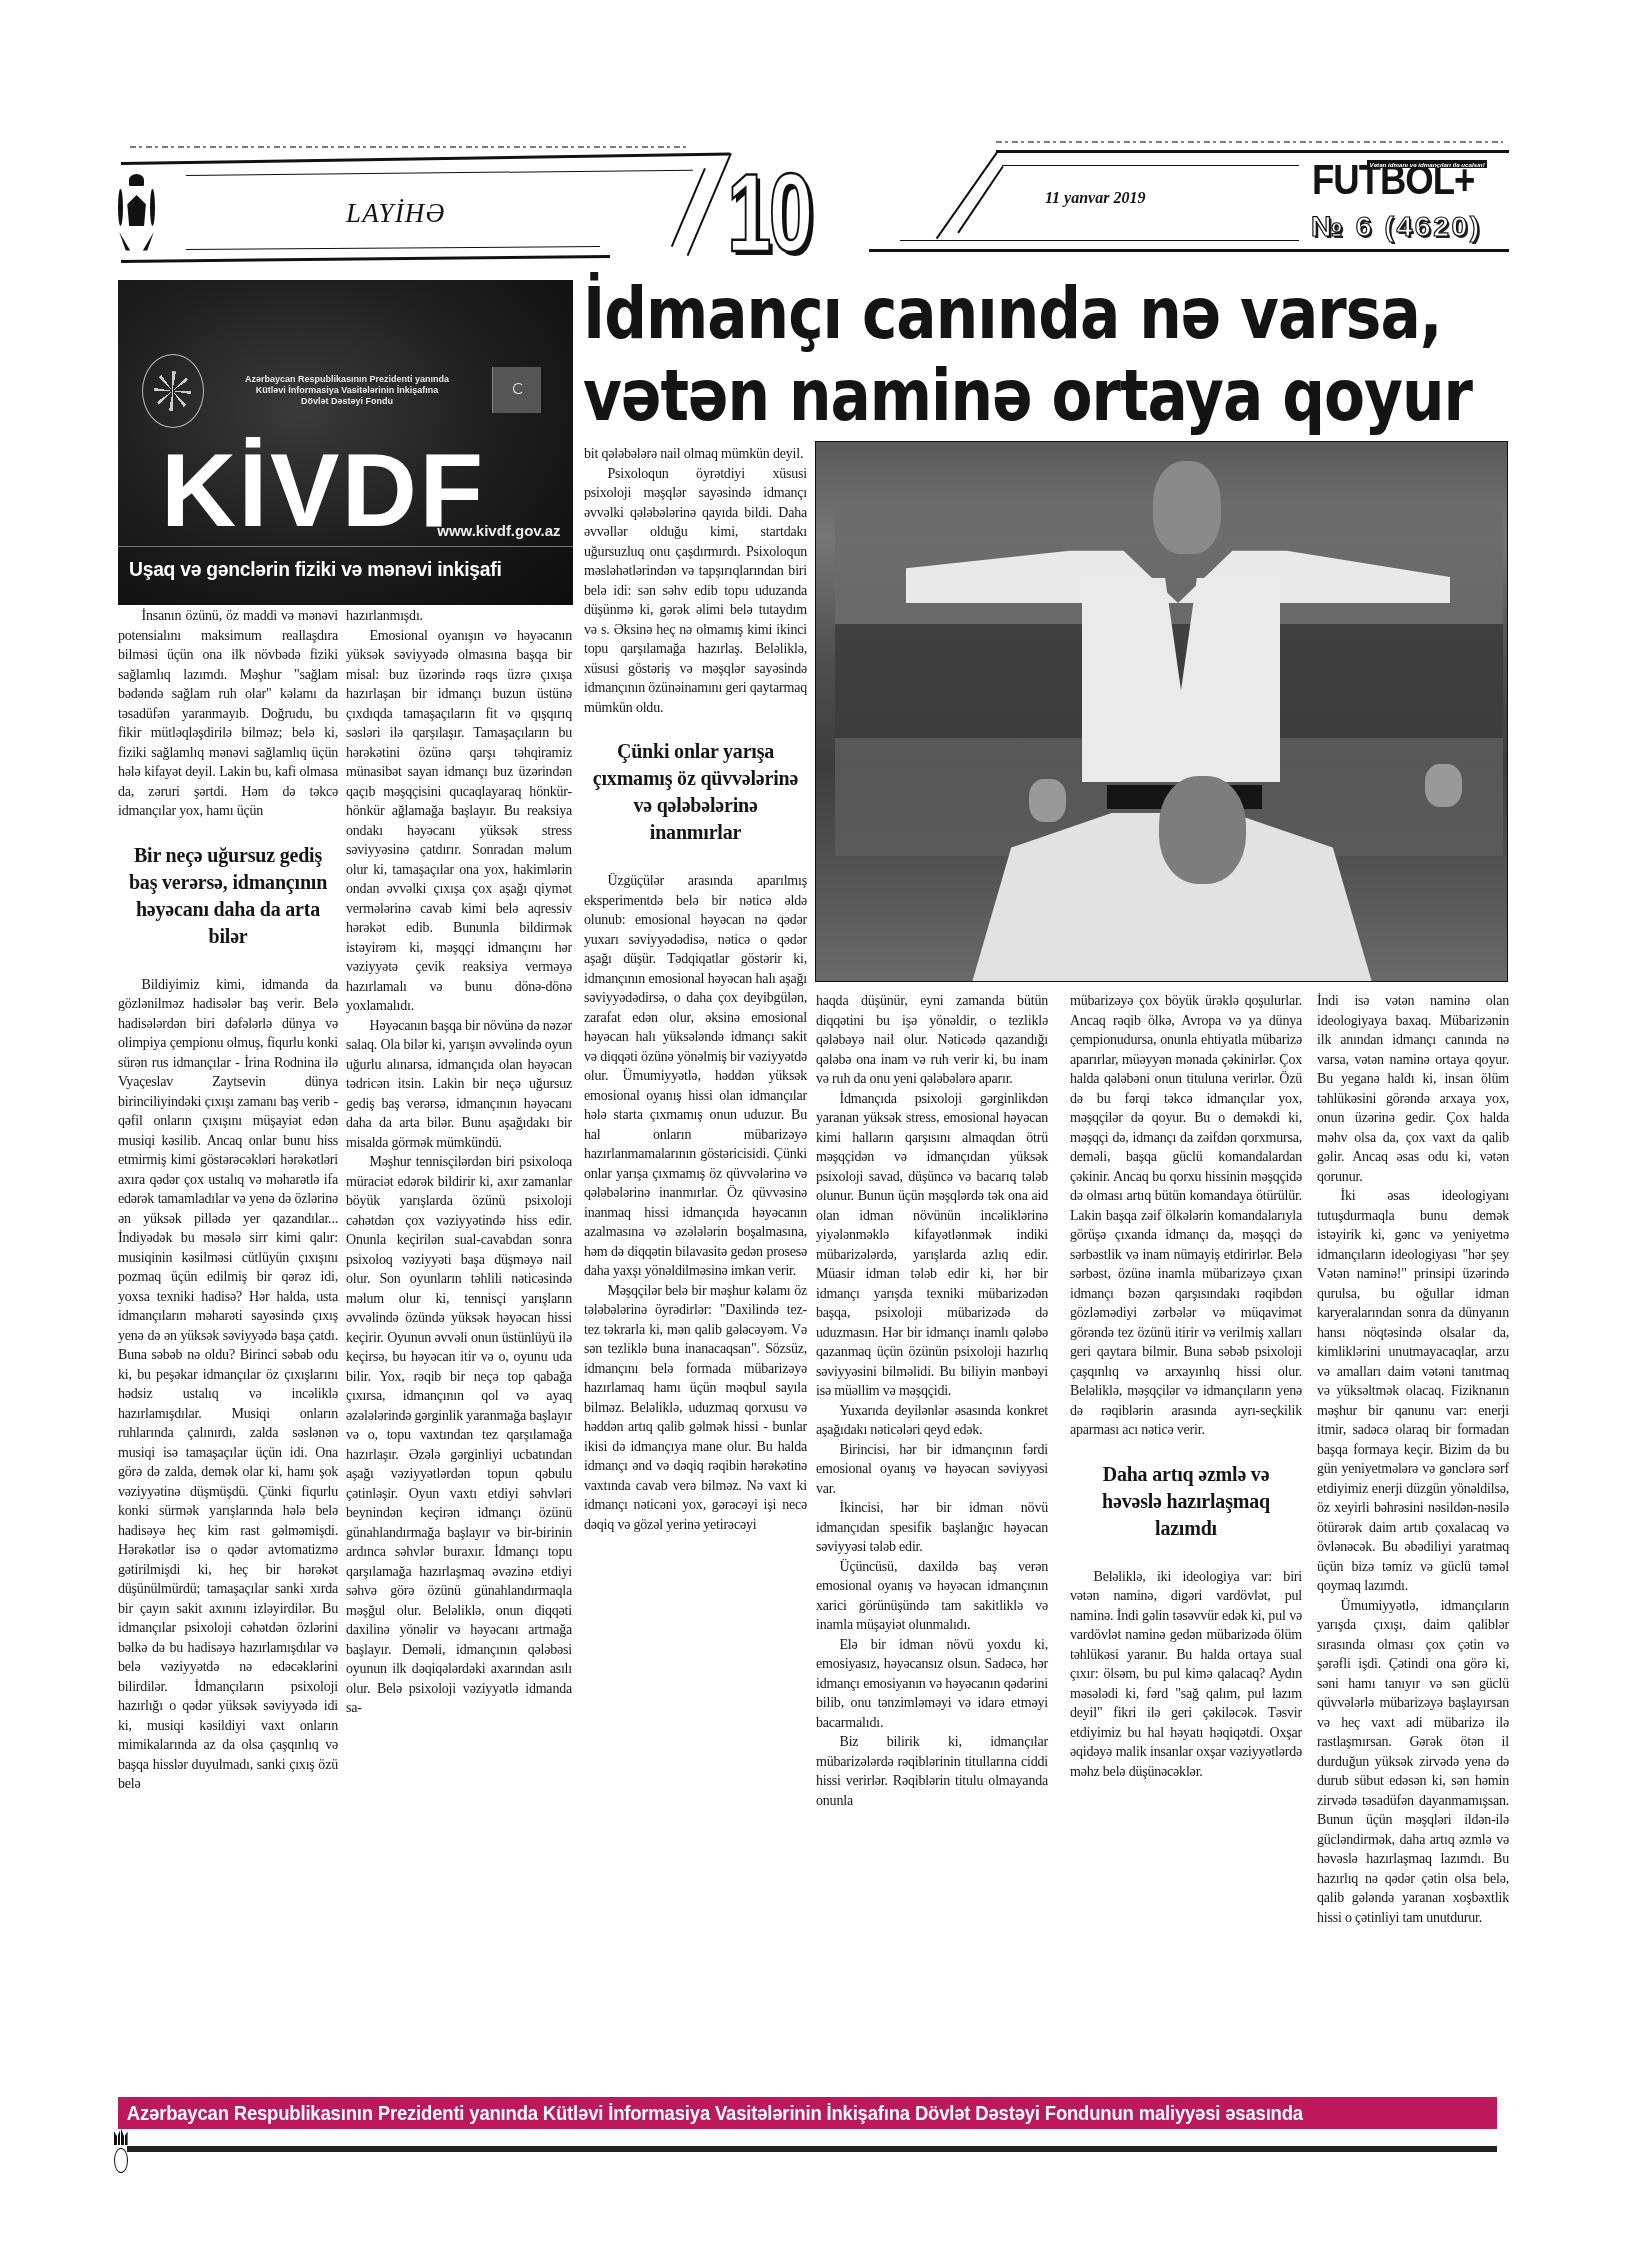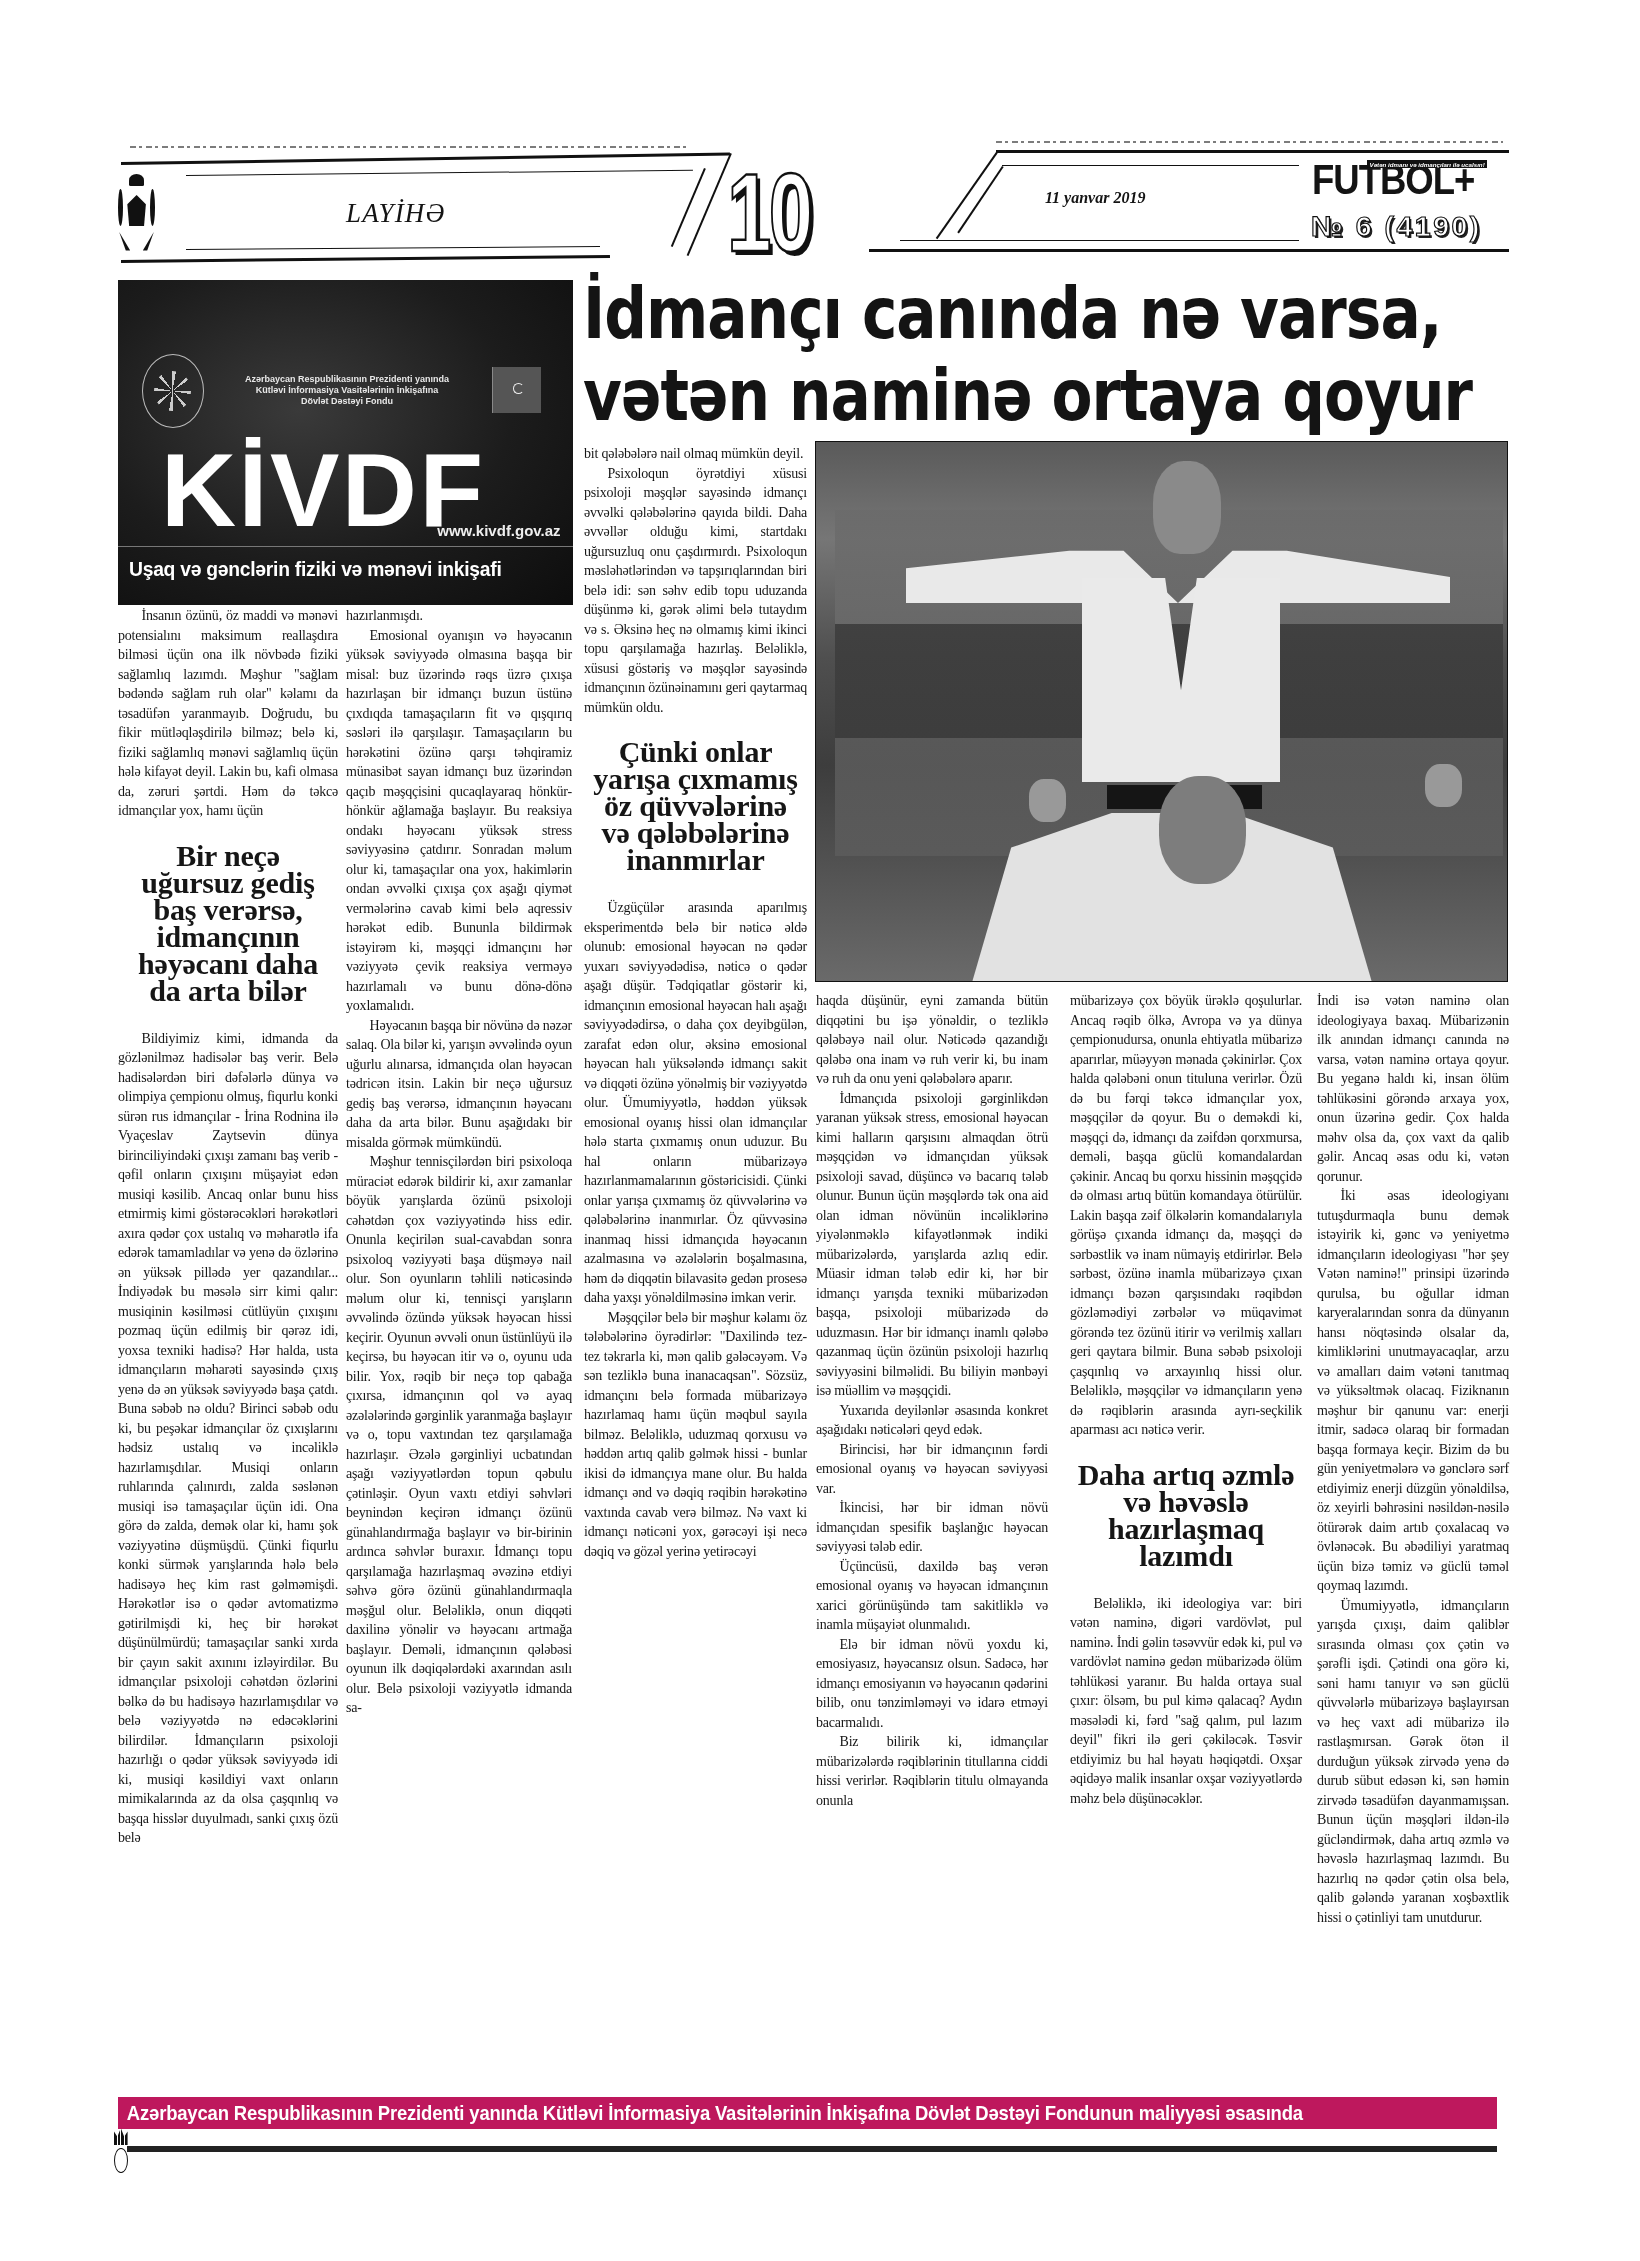--- a/index.html
+++ b/index.html
@@ -51,21 +51,21 @@
   .photo .head1 { position: absolute; left: 337px; top: 18.6px; width: 68px; height: 93px; border-radius: 45% 45% 40% 40%; background: #8a8a8a; }
   .photo .belt { position: absolute; left: 291px; top: 343px; width: 155px; height: 23.5px; background: #151515; }
   .photo .man2 { position: absolute; left: 155px; top: 371px; width: 402px; height: 173px; background: #e2e2e2; clip-path: polygon(10% 20%,35% 0,65% 0,90% 20%,100% 100%,0 100%); }
   .photo .head2 { position: absolute; left: 343px; top: 334px; width: 87px; height: 108px; border-radius: 45%; background: #7d7d7d; }
   .photo .fist { position: absolute; width: 37px; height: 43px; border-radius: 40%; background: #999; }
 
   
   .col { position: absolute; font-family: "Liberation Serif", serif; font-size: 14px; line-height: 19.5px; text-align: justify; hyphens: auto; color: #161616; }
   .col p { text-indent: 23.5px; }
   .col p.noind { text-indent: 0; }
-  .col .sub { text-align: center; font-weight: 700; font-size: 30px; line-height: 27px; margin: 21px 3.7px 25px; text-indent: 0; }
+  .col .sub { text-align: center; font-weight: 700; font-size: 20px; line-height: 27px; margin: 21px 3.7px 25px; text-indent: 0; }
   .col.narrow { letter-spacing: -0.2px; }
 
   
   .footer-band { position: absolute; left: 118px; top: 2097px; width: 1379px; height: 32px; background: #be185d; color: #fff; font-family: "Liberation Sans", sans-serif; font-weight: 700; font-size: 21px; line-height: 32px; white-space: nowrap; overflow: hidden; }
   .footer-band span { display: inline-block; transform: scaleX(.88); transform-origin: left center; padding-left: 10px; letter-spacing: -0.2px; }
   .footer-rule { position: absolute; left: 127px; top: 2146px; width: 1370px; height: 5.6px; background: #222; }
   .footer-icon { position: absolute; left: 114px; top: 2128px; width: 13.6px; height: 46px; }
   .footer-icon .crown { position: absolute; left: 0; top: 0; width: 13.6px; height: 17.3px; background: repeating-linear-gradient(90deg,#111 0 2.5px,transparent 2.5px 3.7px); clip-path: polygon(0 100%,0 20%,25% 50%,50% 0,75% 50%,100% 20%,100% 100%); }
   .footer-icon .orb { position: absolute; left: 0; top: 20px; width: 13.6px; height: 25px; border: 1.9px solid #111; border-radius: 50%; }
 </style>
@@ -96,21 +96,21 @@
 <div class="hdr-line thin" style="left:900px; top:240px; width:399px;"></div>
 <div class="hdr-line" style="left:869px; top:249px; width:640px;"></div>
 <div class="diag" style="left:996px; top:152px; height:105px; transform:rotate(35deg);"></div>
 <div class="diag" style="left:1002px; top:166px; height:80px; transform:rotate(34deg);"></div>
 
 <div class="section-label">LAYİHƏ</div>
 <div class="page-num">10</div>
 <div class="issue-date">11 yanvar 2019</div>
 <div class="logo">FUTBOL+</div>
 <div class="logo-tag">Vətən idmanı və idmançıları ilə ucalsın!</div>
-<div class="issue-no">№ 6 (4190)</div>
+<div class="issue-no">№ 6 (4620)</div>
 
 <div class="ad">
   <div class="ad-emblem"></div>
   <div class="ad-org">
     <div>Azərbaycan Respublikasının Prezidenti yanında</div>
     <div>Kütləvi İnformasiya Vasitələrinin İnkişafına</div>
     <div>Dövlət Dəstəyi Fondu</div>
   </div>
   <div class="ad-flag">
       <span></span>

